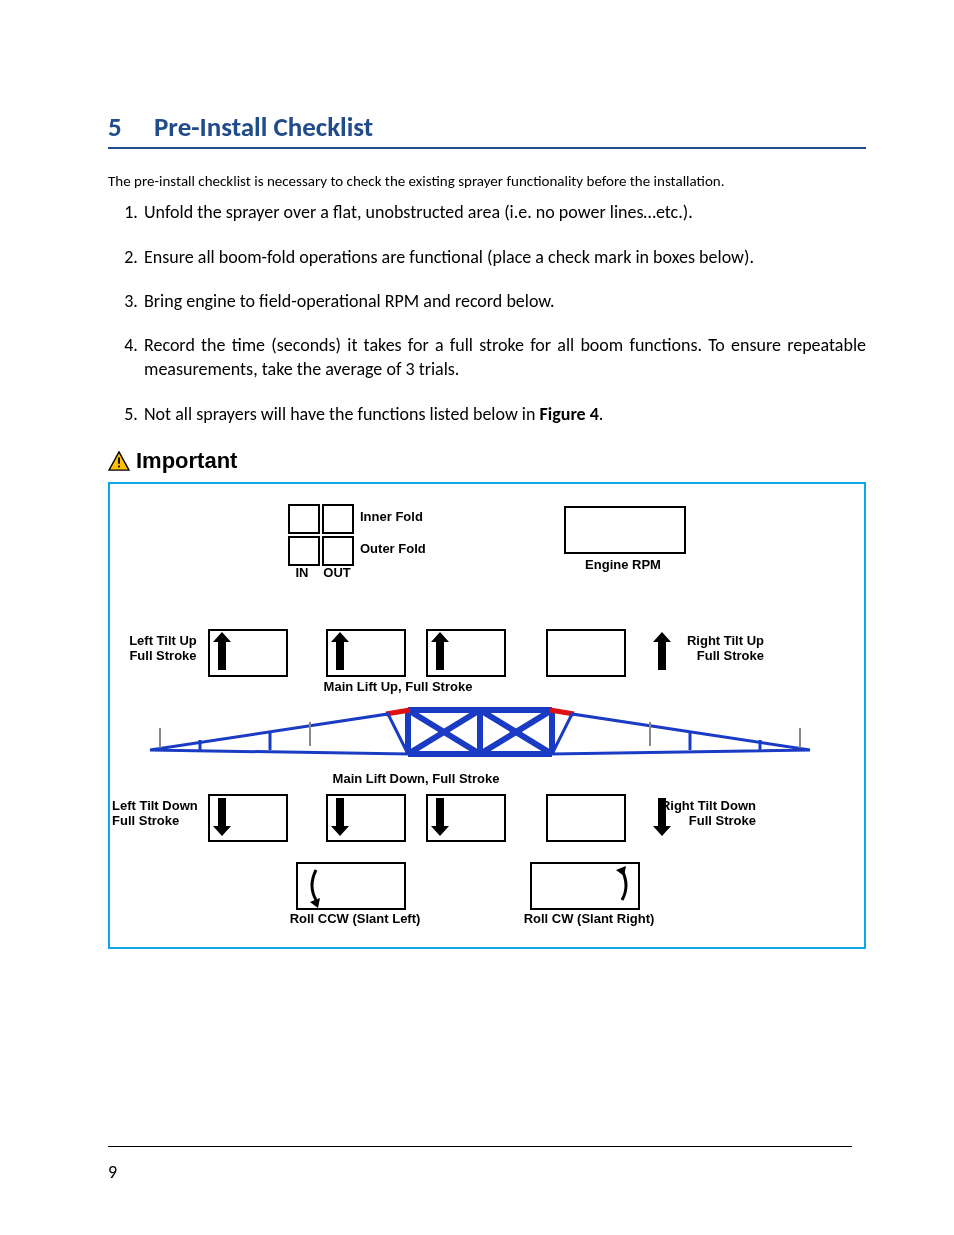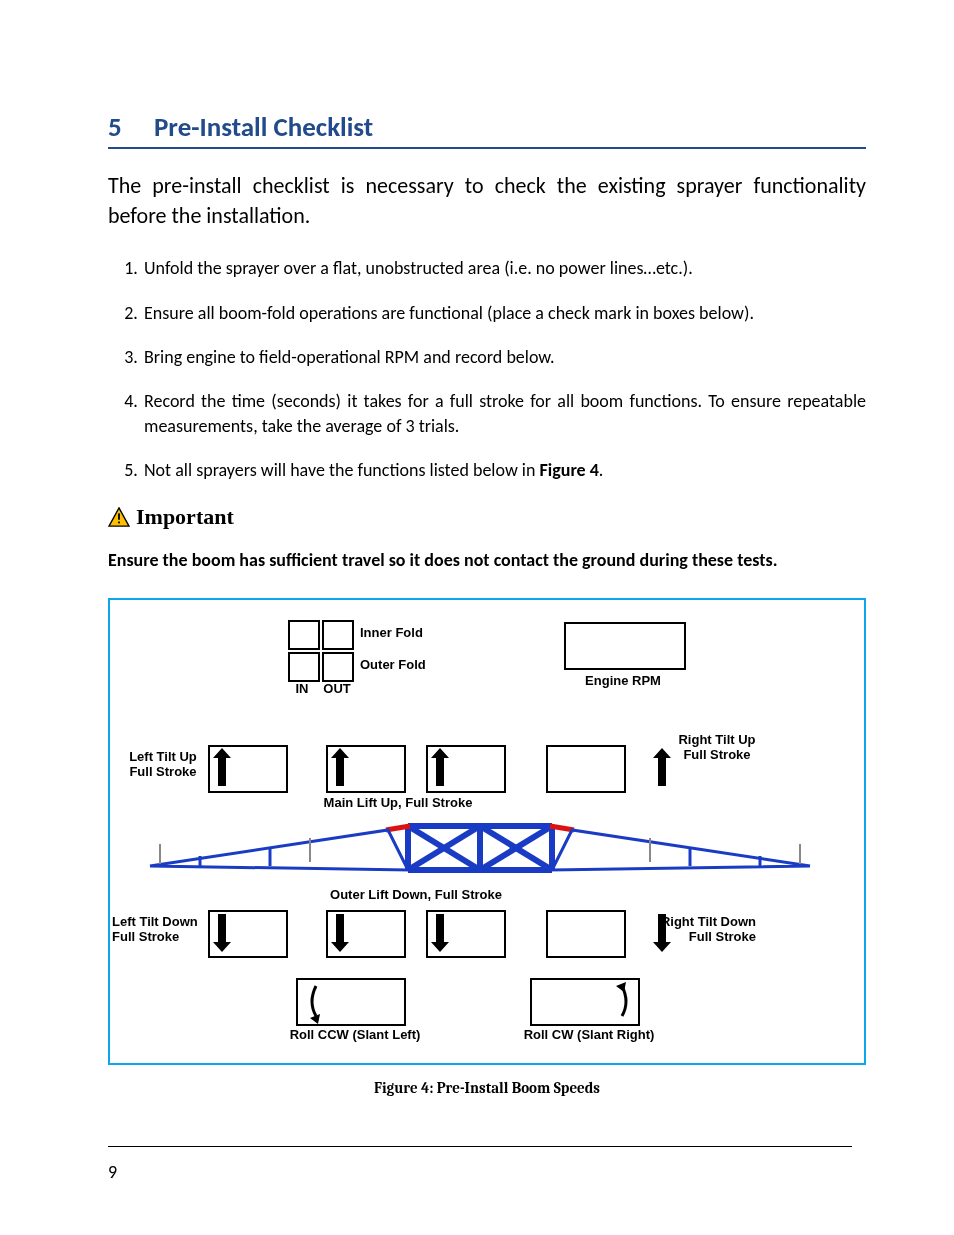--- a/index.html
+++ b/index.html
@@ -1,25 +1,25 @@
 <!DOCTYPE html>
 <html><head>
 <meta charset="utf-8">
 <style>
 html,body{margin:0;padding:0;background:#fff}
 .page{width:954px;height:1235px;position:relative;font-family:Helvetica,Arial,sans-serif;color:#000;box-sizing:border-box;padding:110px 88px 0 108px}
 .section-heading{border-bottom:2px solid #214b8b;padding-bottom:4px;margin-bottom:22px}
 .section-heading-text{font-family:Gill Sans,Gill Sans MT,Calibri,Helvetica,Arial,sans-serif;font-weight:700;font-size:27px;color:#214b8b}
 .section-num{display:inline-block;width:46px}
-.intro{font-family:Gill Sans,Gill Sans MT,Calibri,Helvetica,Arial,sans-serif;font-size:22px;line-height:1.35;text-align:justify;margin-bottom:26px}
+.intro{font-family:Gill Sans,Gill Sans MT,Calibri,Helvetica,Arial,sans-serif;font-size:15px;line-height:1.35;text-align:justify;margin-bottom:9px}
 ol.checklist{margin:0 0 22px 0;padding:0 0 0 34px}
 ol.checklist li{font-family:Gill Sans,Gill Sans MT,Calibri,Helvetica,Arial,sans-serif;font-size:18px;line-height:1.35;text-align:justify;margin-bottom:20px;padding-left:2px}
 .important-heading{display:flex;align-items:center;gap:6px;margin:6px 0 8px 0}
 .warning-icon{width:22px;height:20px}
-.important-label{font-family:Liberation Serif, serif;font-weight:700;font-size:22px}
+.important-label{font-family:Liberation Sans, sans-serif;font-weight:700;font-size:22px}
 .important-text{font-family:Gill Sans,Gill Sans MT,Calibri,Helvetica,Arial,sans-serif;font-size:18px;font-weight:700;line-height:1.35;text-align:justify;margin-bottom:26px}
 .figure-frame{border:2px solid #0ea5e9;width:100%;height:467px;position:relative;box-sizing:border-box}
 .fig-caption{text-align:center;font-family:Cambria,Georgia,serif;font-weight:700;font-size:15px;margin-top:14px}
 .hr-bottom{position:absolute;left:108px;right:102px;bottom:88px;border-top:1.5px solid #000}
 .page-num{position:absolute;left:108px;bottom:52px;font-family:Gill Sans,Gill Sans MT,Calibri,Helvetica,Arial,sans-serif;font-size:18px}
 
 .box{position:absolute;border:2px solid #000;background:#fff}
 .flabel{position:absolute;font-family:Arial,Helvetica,sans-serif;font-size:13px;font-weight:700;line-height:1.15;text-align:center}
 </style>
 </head>
@@ -42,21 +42,20 @@
   </ol>
 
   <div class="important-heading">
     <svg class="warning-icon" viewBox="0 0 24 22">
       <polygon points="12,1 23,21 1,21" fill="#fdbf00" stroke="#000" stroke-width="1.5"></polygon>
       <rect x="11" y="7" width="2" height="7" fill="#000"></rect>
       <rect x="11" y="16" width="2" height="2" fill="#000"></rect>
     </svg>
     <span class="important-label">Important</span>
   </div>
-  <p class="important-text">Ensure the boom has sufficient travel so it does not contact the ground during these tests.</p>
 
   <div class="figure-frame">
 
     <div class="box" style="left:178px;top:20px;width:28px;height:26px"></div>
     <div class="box" style="left:212px;top:20px;width:28px;height:26px"></div>
     <div class="box" style="left:178px;top:52px;width:28px;height:26px"></div>
     <div class="box" style="left:212px;top:52px;width:28px;height:26px"></div>
     <div class="flabel" style="left:250px;top:26px;text-align:left">Inner Fold</div>
     <div class="flabel" style="left:250px;top:58px;text-align:left">Outer Fold</div>
     <div class="flabel" style="left:178px;top:82px;width:28px">IN</div>
@@ -67,21 +66,21 @@
 
     <div class="box" style="left:98px;top:145px;width:76px;height:44px"></div>
     <div class="flabel" style="left:10px;top:150px;width:86px;text-align:center;white-space:pre-line">Left Tilt Up
 Full Stroke</div>
 
     <div class="box" style="left:216px;top:145px;width:76px;height:44px"></div>
     <div class="box" style="left:316px;top:145px;width:76px;height:44px"></div>
     <div class="flabel" style="left:200px;top:196px;width:176px">Main Lift Up, Full Stroke</div>
 
     <div class="box" style="left:436px;top:145px;width:76px;height:44px"></div>
-    <div class="flabel" style="left:560px;top:133px;width:94px;text-align:center;white-space:pre-line">Right Tilt Up
+    <div class="flabel" style="left:560px;top:150px;width:94px;text-align:right;white-space:pre-line">Right Tilt Up
 Full Stroke</div>
 
     <svg style="position:absolute;left:0;top:208px;width:740px;height:80px" viewBox="0 0 740 80">
 
       <g stroke="#1a3cc4" stroke-width="6" fill="none">
         <polyline points="298,18 442,18"></polyline>
         <polyline points="298,62 442,62"></polyline>
         <line x1="298" y1="18" x2="298" y2="62"></line>
         <line x1="442" y1="18" x2="442" y2="62"></line>
         <line x1="370" y1="18" x2="370" y2="62"></line>
@@ -107,21 +106,21 @@
       </g>
 
       <g stroke="#888" stroke-width="2">
         <line x1="50" y1="36" x2="50" y2="56"></line>
         <line x1="200" y1="30" x2="200" y2="54"></line>
         <line x1="540" y1="30" x2="540" y2="54"></line>
         <line x1="690" y1="36" x2="690" y2="56"></line>
       </g>
     </svg>
 
-    <div class="flabel" style="left:206px;top:288px;width:200px">Outer Lift Down, Full Stroke</div>
+    <div class="flabel" style="left:206px;top:288px;width:200px">Main Lift Down, Full Stroke</div>
 
     <div class="box" style="left:98px;top:310px;width:76px;height:44px"></div>
     <div class="flabel" style="left:2px;top:315px;width:94px;text-align:left;white-space:pre-line">Left Tilt Down
 Full Stroke</div>
 
     <div class="box" style="left:216px;top:310px;width:76px;height:44px"></div>
     <div class="box" style="left:316px;top:310px;width:76px;height:44px"></div>
 
     <div class="box" style="left:436px;top:310px;width:76px;height:44px"></div>
     <div class="flabel" style="left:536px;top:315px;width:110px;text-align:right;white-space:pre-line">Right Tilt  Down
@@ -160,17 +159,16 @@
           <path d="M548 314 l0 28 l-5 0 l9 10 l9 -10 l-5 0 l0 -28 z"></path>
         </g>
 
       <path d="M206 386 q-8 16 0 30" stroke="#000" stroke-width="3" fill="none"></path>
       <polygon points="200,418 210,414 208,424" fill="#000"></polygon>
       <path d="M512 386 q8 16 0 30" stroke="#000" stroke-width="3" fill="none"></path>
       <polygon points="506,386 516,382 514,392" fill="#000"></polygon>
     </svg>
   </div>
 
-  <div class="fig-caption">Figure 4: Pre-Install Boom Speeds</div>
 
   <div class="hr-bottom"></div>
   <div class="page-num">9</div>
 </div>
 
 </body></html>

